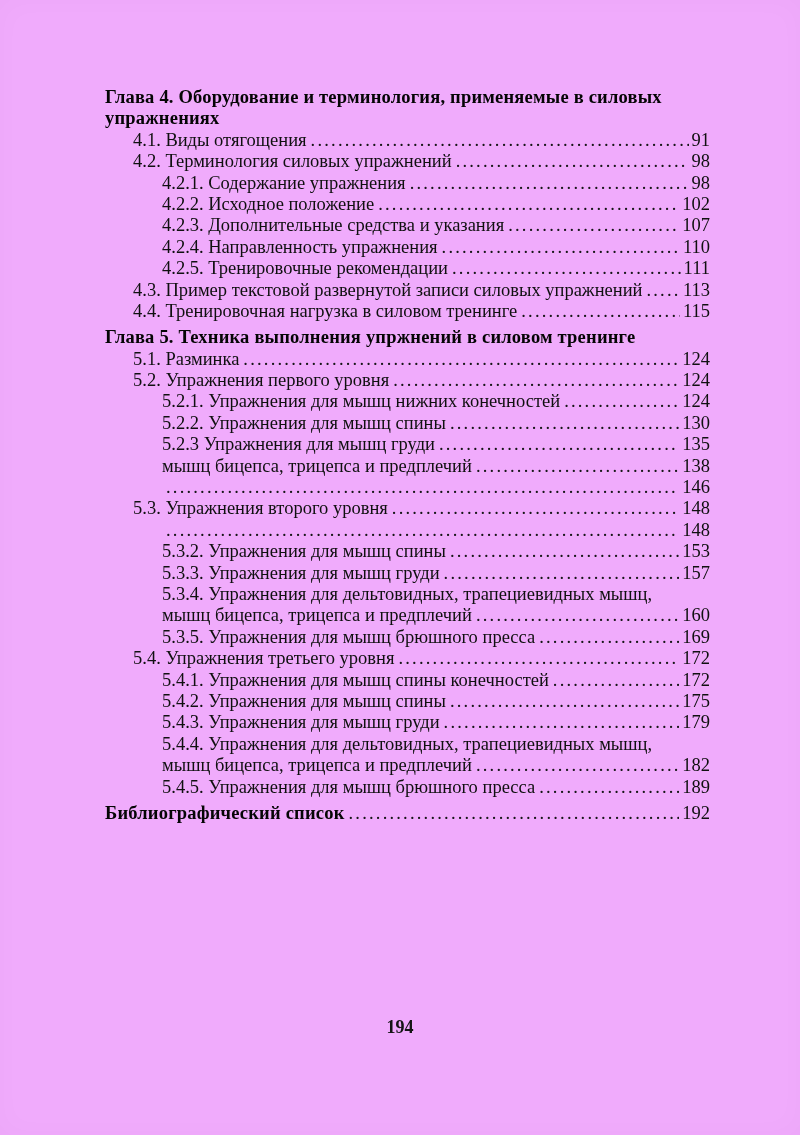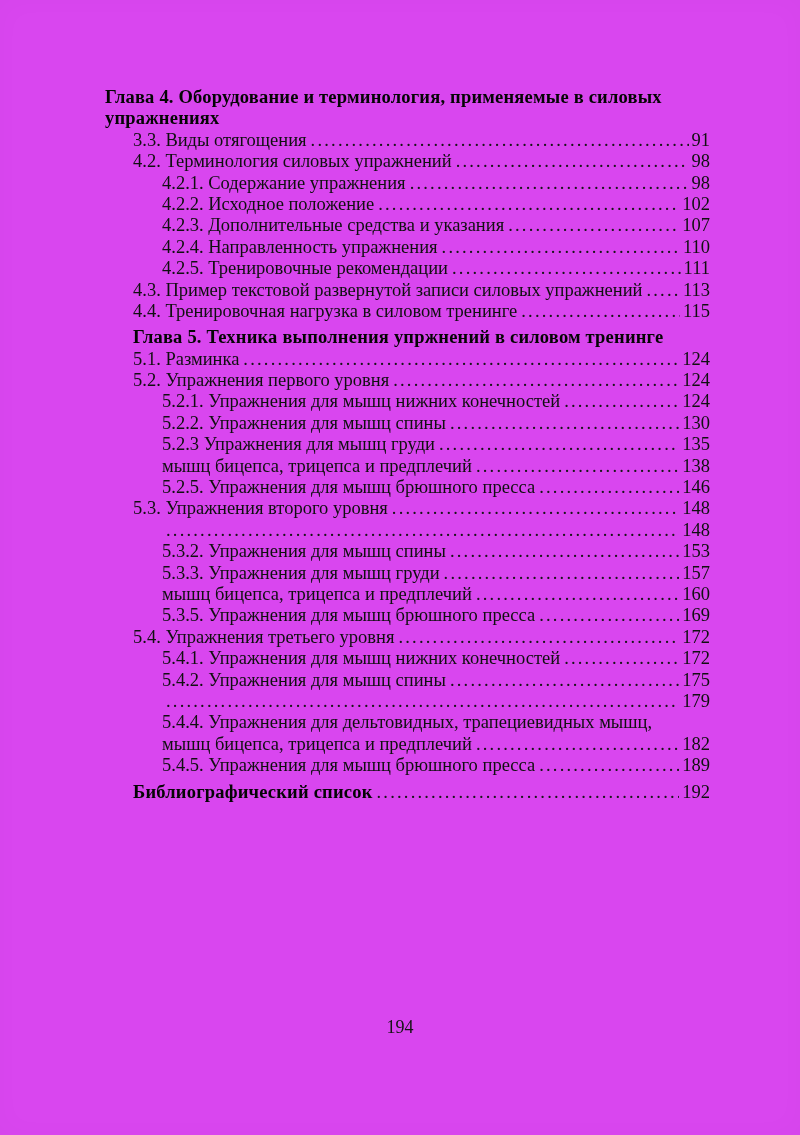--- a/index.html
+++ b/index.html
@@ -2,21 +2,21 @@
 <html><head>
 <meta charset="utf-8">
 <style>
   html, body { margin: 0; padding: 0; }
   body { background: #e8e8e8; }
   .page {
     position: relative;
     width: 800px;
     height: 1135px;
     margin: 0 auto;
-    background: #d946ef;
+    background: #f0abfc;
     font-family: "Liberation Serif", "DejaVu Serif", serif;
     color: #101010;
     font-size: 18.5px;
     overflow: hidden;
     box-shadow: inset 0 0 30px rgba(0,0,0,0.02);
   }
   .toc {
     position: absolute;
     left: 105px;
     top: 87px;
@@ -26,21 +26,21 @@
     display: flex;
     align-items: baseline;
     line-height: 21.4px;
     height: 21.4px;
     white-space: nowrap;
   }
   .lvl-1 { padding-left: 28px; }
   .lvl-2 { padding-left: 57px; }
   .txt { flex: 0 0 auto; white-space: nowrap; }
   .bold .txt { font-weight: 700; color: #050505; letter-spacing: 0.2px; }
-  .bold.entry-start:not(:first-child) { margin-top: 5px; margin-left: 28px; }
+  .bold.entry-start:not(:first-child) { margin-top: 5px; }
   .leader {
     flex: 1 1 auto;
     min-width: 0;
     overflow: hidden;
     white-space: nowrap;
     margin-left: 4px;
     letter-spacing: 2.2px;
     color: #161616;
     font-weight: 400;
   }
@@ -53,37 +53,38 @@
   }
   .footer {
     position: absolute;
     top: 1016px;
     left: 0;
     width: 100%;
     text-align: center;
     font-size: 18px;
     line-height: 22px;
     color: #151515;
+    font-weight: bold;
   }
 </style>
 </head>
 <body>
 
 <div class="page">
   <div class="toc" id="toc">
       <div class="row lvl-0 bold entry-start">
     <span class="txt">Глава 4. Оборудование и терминология, применяемые в силовых</span>
 
   </div>
       <div class="row lvl-0 bold">
     <span class="txt">упражнениях</span>
 
   </div>
       <div class="row lvl-1 entry-start">
-    <span class="txt">3.3. Виды отягощения</span>
+    <span class="txt">4.1. Виды отягощения</span>
     <span class="leader">........................................................................................................................................................................................................</span>
     <span class="pg">91</span>
   </div>
       <div class="row lvl-1 entry-start">
     <span class="txt">4.2. Терминология силовых упражнений</span>
     <span class="leader">........................................................................................................................................................................................................</span>
     <span class="pg">98</span>
   </div>
       <div class="row lvl-2 entry-start">
     <span class="txt">4.2.1. Содержание упражнения</span>
@@ -148,21 +149,20 @@
     <span class="txt">5.2.3 Упражнения для мышц груди</span>
     <span class="leader">........................................................................................................................................................................................................</span>
     <span class="pg">135</span>
   </div>
       <div class="row lvl-2">
     <span class="txt">мышц бицепса, трицепса и предплечий</span>
     <span class="leader">........................................................................................................................................................................................................</span>
     <span class="pg">138</span>
   </div>
       <div class="row lvl-2 entry-start">
-    <span class="txt">5.2.5. Упражнения для мышц брюшного пресса</span>
     <span class="leader">........................................................................................................................................................................................................</span>
     <span class="pg">146</span>
   </div>
       <div class="row lvl-1 entry-start">
     <span class="txt">5.3. Упражнения второго уровня</span>
     <span class="leader">........................................................................................................................................................................................................</span>
     <span class="pg">148</span>
   </div>
       <div class="row lvl-2 entry-start">
     <span class="leader">........................................................................................................................................................................................................</span>
@@ -170,47 +170,52 @@
   </div>
       <div class="row lvl-2 entry-start">
     <span class="txt">5.3.2. Упражнения для мышц спины</span>
     <span class="leader">........................................................................................................................................................................................................</span>
     <span class="pg">153</span>
   </div>
       <div class="row lvl-2 entry-start">
     <span class="txt">5.3.3. Упражнения для мышц груди</span>
     <span class="leader">........................................................................................................................................................................................................</span>
     <span class="pg">157</span>
+  </div>
+      <div class="row lvl-2 entry-start">
+    <span class="txt">5.3.4. Упражнения для дельтовидных, трапециевидных мышц,</span>
+
   </div>
       <div class="row lvl-2">
     <span class="txt">мышц бицепса, трицепса и предплечий</span>
     <span class="leader">........................................................................................................................................................................................................</span>
     <span class="pg">160</span>
   </div>
       <div class="row lvl-2 entry-start">
     <span class="txt">5.3.5. Упражнения для мышц брюшного пресса</span>
     <span class="leader">........................................................................................................................................................................................................</span>
     <span class="pg">169</span>
   </div>
       <div class="row lvl-1 entry-start">
     <span class="txt">5.4. Упражнения третьего уровня</span>
     <span class="leader">........................................................................................................................................................................................................</span>
     <span class="pg">172</span>
   </div>
       <div class="row lvl-2 entry-start">
-    <span class="txt">5.4.1. Упражнения для мышц нижних конечностей</span>
+    <span class="txt">5.4.1. Упражнения для мышц спины конечностей</span>
     <span class="leader">........................................................................................................................................................................................................</span>
     <span class="pg">172</span>
   </div>
       <div class="row lvl-2 entry-start">
     <span class="txt">5.4.2. Упражнения для мышц спины</span>
     <span class="leader">........................................................................................................................................................................................................</span>
     <span class="pg">175</span>
   </div>
       <div class="row lvl-2 entry-start">
+    <span class="txt">5.4.3. Упражнения для мышц груди</span>
     <span class="leader">........................................................................................................................................................................................................</span>
     <span class="pg">179</span>
   </div>
       <div class="row lvl-2 entry-start">
     <span class="txt">5.4.4. Упражнения для дельтовидных, трапециевидных мышц,</span>
 
   </div>
       <div class="row lvl-2">
     <span class="txt">мышц бицепса, трицепса и предплечий</span>
     <span class="leader">........................................................................................................................................................................................................</span>

